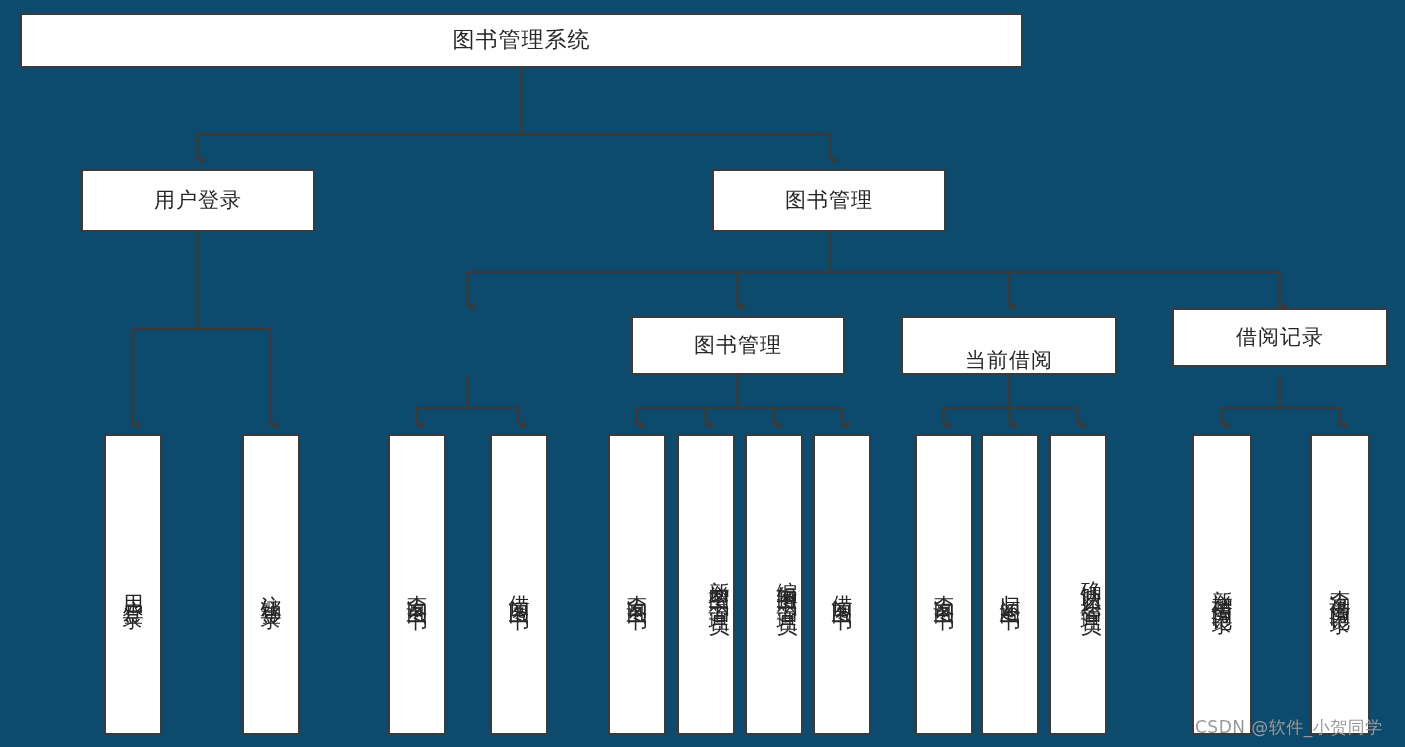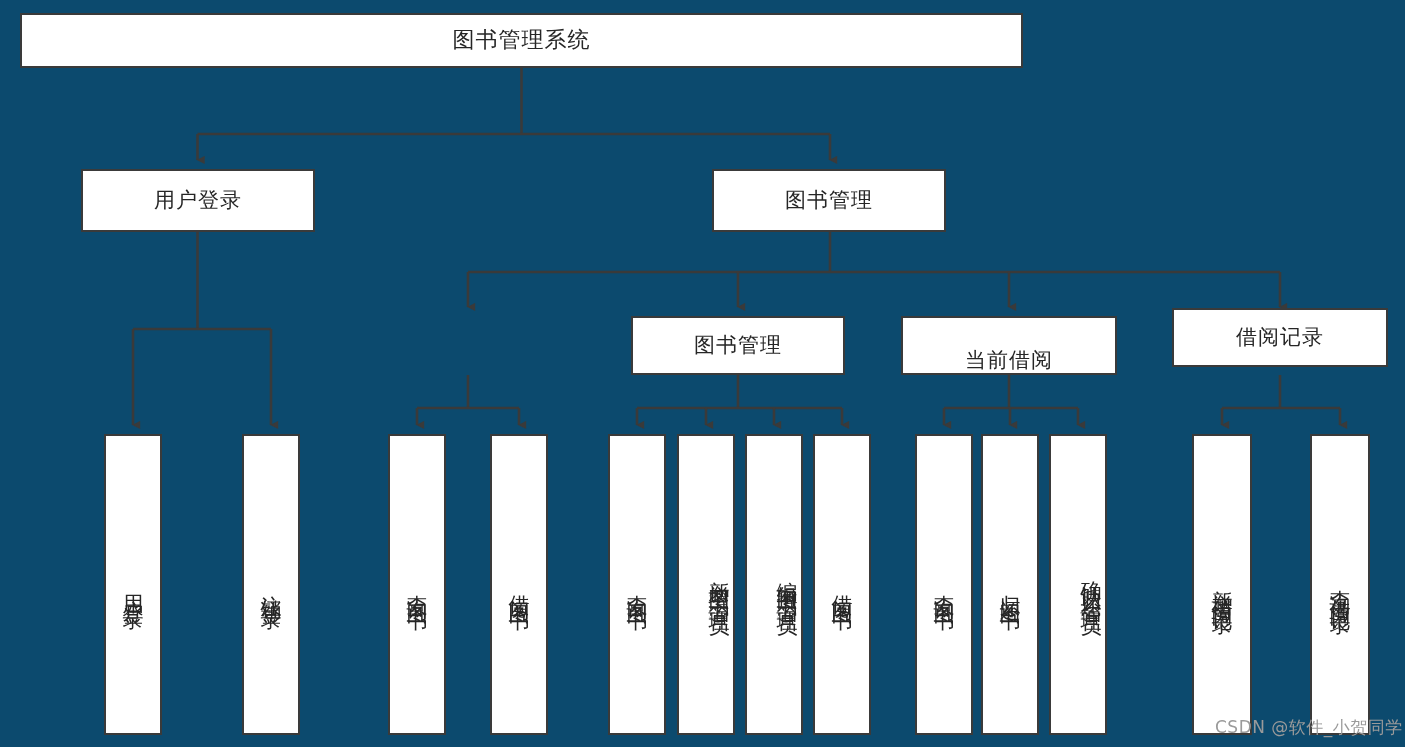--- a/index.html
+++ b/index.html
@@ -61,21 +61,20 @@
     padding-top: 4px;
   }
   .watermark {
     position: absolute;
     left: 1195px;
     top: 716px;
     font-size: 17px;
     color: #9a9a9a;
     white-space: nowrap;
     letter-spacing: 0.5px;
-    margin-left: 20px;
   }
 </style>
 </head>
 <body>
 
 <div id="diagram-root">
 
   <svg id="edge-layer" viewBox="0 0 1405 747" xmlns="http://www.w3.org/2000/svg">
     <defs>
       <marker id="arrowhead" markerWidth="9" markerHeight="9" refX="4.5" refY="7.6" orient="auto" markerUnits="userSpaceOnUse">

